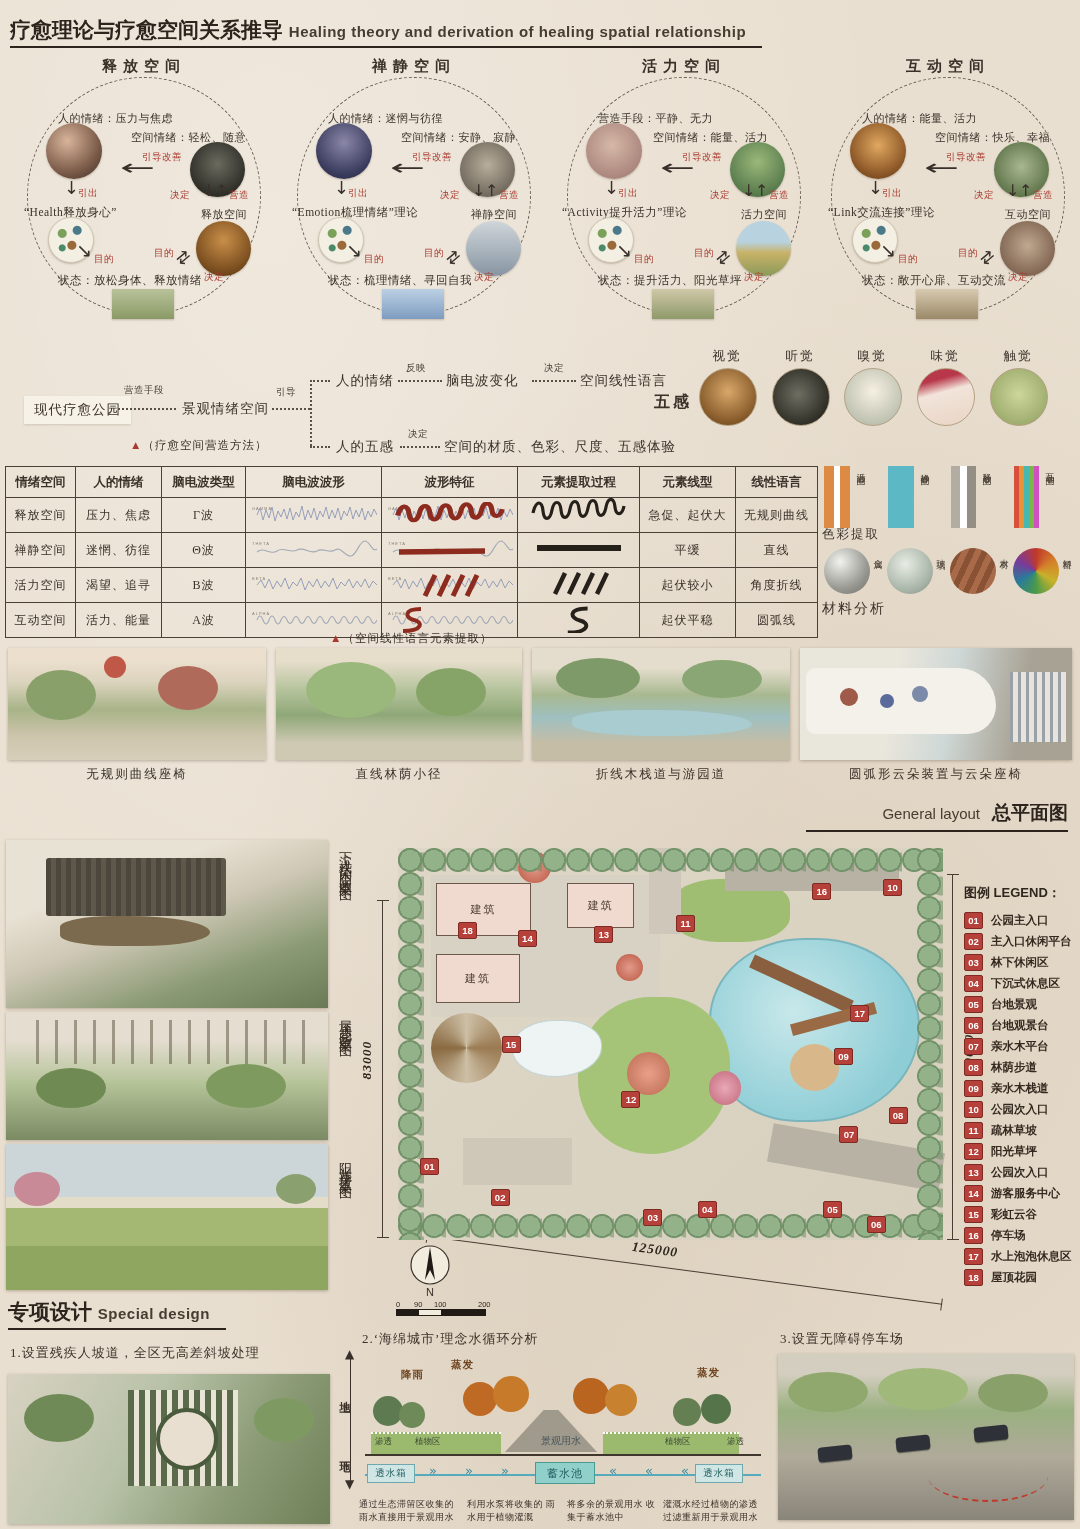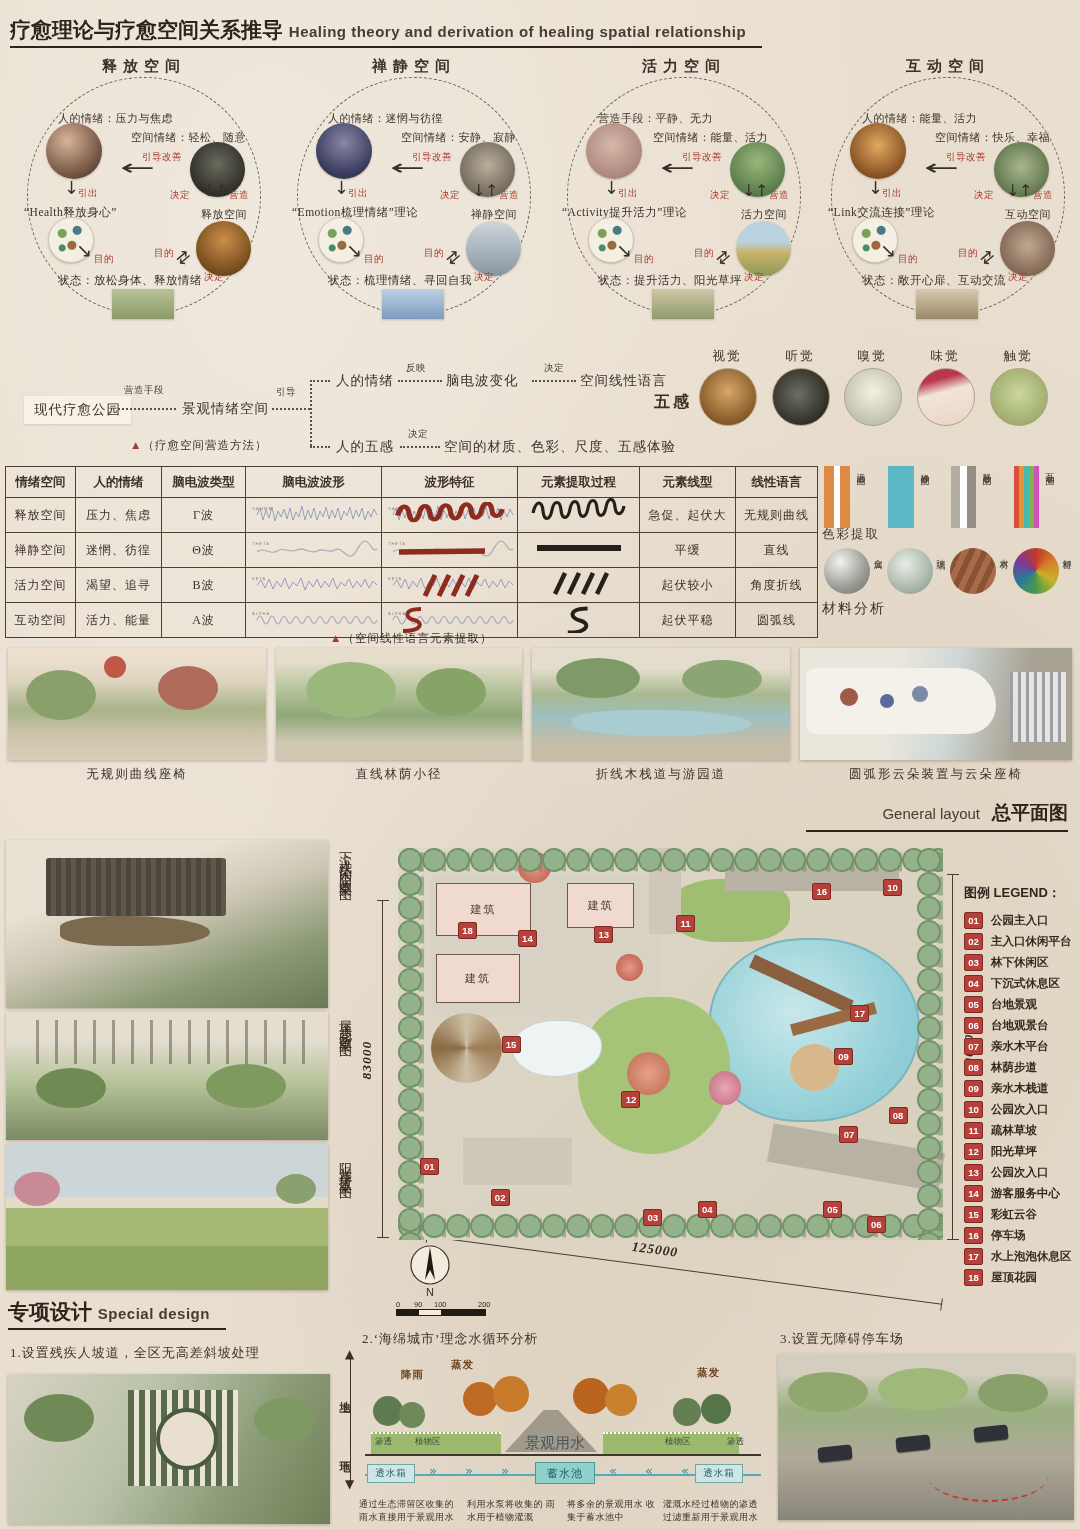--- a/index.html
+++ b/index.html
@@ -705,21 +705,21 @@
     <div class="tree" style="left:148px;top:24px;width:36px;height:36px;background:#c67a2a"></div>
     <div class="tree" style="left:228px;top:26px;width:36px;height:36px;background:#b9641f"></div>
     <div class="tree" style="left:260px;top:32px;width:32px;height:32px;background:#c8812f"></div>
     <div class="tree" style="left:328px;top:46px;width:28px;height:28px;background:#647f52"></div>
     <div class="tree" style="left:356px;top:42px;width:30px;height:30px;background:#55744a"></div>
     <div class="abs" style="left:160px;top:58px;width:92px;height:42px;background:#a09a8c;clip-path:polygon(42% 0,58% 0,100% 100%,0 100%)"></div>
     <div class="abs" style="left:26px;top:80px;width:130px;height:20px;background:#9cba6e;border-top:2px dotted #fff"></div>
     <div class="abs" style="left:258px;top:80px;width:136px;height:20px;background:#9cba6e;border-top:2px dotted #fff"></div>
     <div class="wtag" style="left:30px;top:84px">渗透</div>
     <div class="wtag" style="left:70px;top:84px">植物区</div>
-    <div class="wtag" style="left:180px;top:82px;font-size:15px;color:#46555a">景观用水</div>
+    <div class="wtag" style="left:196px;top:82px;font-size:10px;color:#46555a">景观用水</div>
     <div class="wtag" style="left:320px;top:84px">植物区</div>
     <div class="wtag" style="left:382px;top:84px">渗透</div>
     <div class="abs" style="left:20px;top:102px;width:396px;border-top:2px solid #3f372e"></div>
     <div class="abs" style="left:20px;top:122px;width:396px;border-top:2.5px solid #55aabd"></div>
     <div class="arr" style="left:84px;top:112px;font-size:13px;color:#3a8ba0">»</div>
     <div class="arr" style="left:120px;top:112px;font-size:13px;color:#3a8ba0">»</div>
     <div class="arr" style="left:156px;top:112px;font-size:13px;color:#3a8ba0">»</div>
     <div class="arr" style="left:264px;top:112px;font-size:13px;color:#3a8ba0">«</div>
     <div class="arr" style="left:300px;top:112px;font-size:13px;color:#3a8ba0">«</div>
     <div class="arr" style="left:336px;top:112px;font-size:13px;color:#3a8ba0">«</div>

